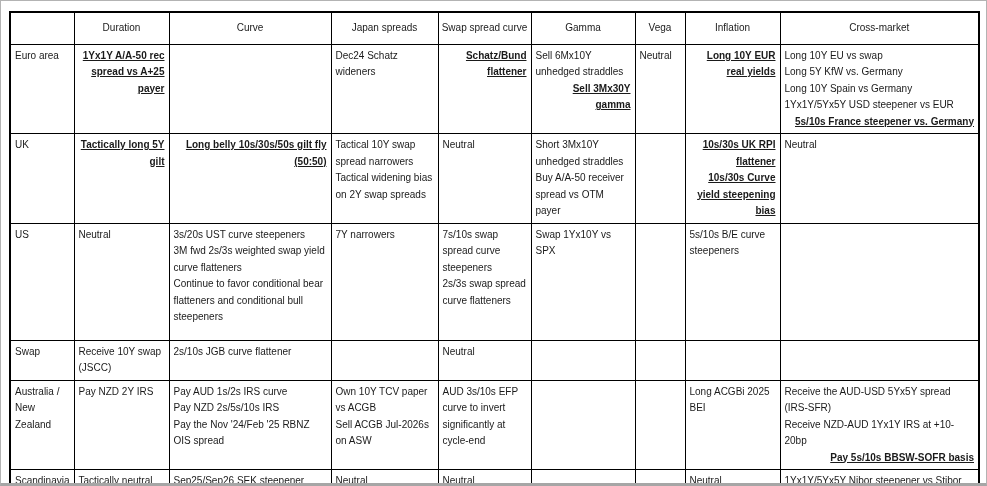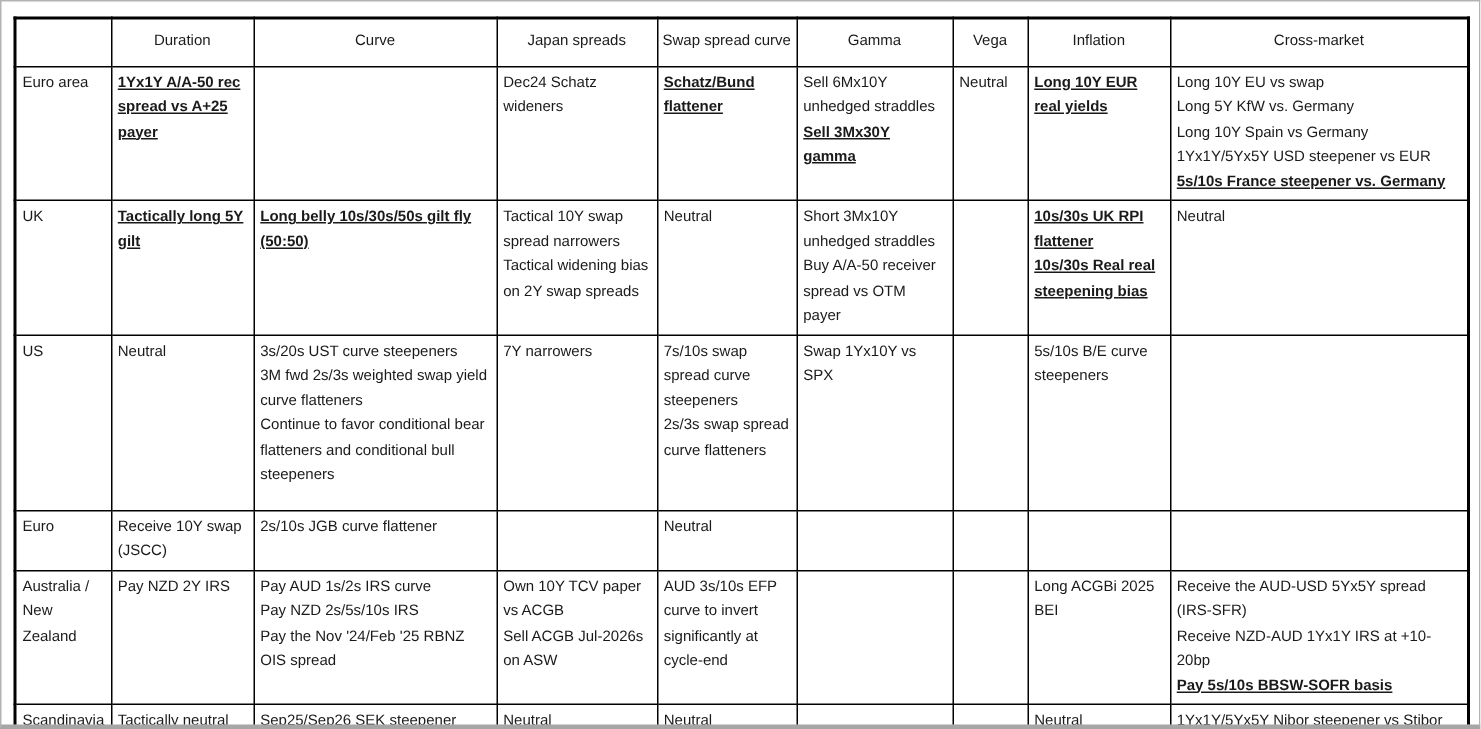--- a/index.html
+++ b/index.html
@@ -43,21 +43,21 @@
   }
   table.reco thead tr { height: 32px; }
   table.reco tbody tr:nth-child(1) { height: 85px; margin-top: 22px; }
   table.reco tbody tr:nth-child(2) { height: 81px; }
   table.reco tbody tr:nth-child(3) { height: 117px; margin-top: 24px; }
   table.reco tbody tr:nth-child(4) { height: 37px; }
   table.reco tbody tr:nth-child(5) { height: 71px; }
   table.reco tbody tr:nth-child(6) { height: 37px; }
   th.region { text-align: left; vertical-align: top; }
   .line { min-height: 16.5px; }
-  .emph { font-weight: bold; text-decoration: underline; }
+  .emph { font-weight: bold; text-decoration: underline; text-align: right; }
   
   col.c-region { width: 64px; }
   col.c-duration { width: 95px; }
   col.c-curve { width: 162px; }
   col.c-swap_spreads { width: 107px; }
   col.c-swap_spread_curve { width: 93px; }
   col.c-gamma { width: 104px; }
   col.c-vega { width: 50px; }
   col.c-inflation { width: 95px; }
   col.c-cross_market { width: 199px; }
@@ -137,21 +137,21 @@
           <td>
             <div class="line">Neutral</div>
           </td>
           <td>
             <div class="line">Short 3Mx10Y unhedged straddles</div>
             <div class="line">Buy A/A-50 receiver spread vs OTM payer</div>
           </td>
           <td></td>
           <td>
             <div class="line emph">10s/30s UK RPI flattener</div>
-            <div class="line emph">10s/30s Real real steepening bias</div>
+            <div class="line emph">10s/30s Curve yield steepening bias</div>
           </td>
           <td>
             <div class="line">Neutral</div>
           </td>
         </tr>
         <tr>
           <th class="region">US</th>
           <td>
             <div class="line">Neutral</div>
           </td>
@@ -170,21 +170,21 @@
           <td>
             <div class="line">Swap 1Yx10Y vs SPX</div>
           </td>
           <td></td>
           <td>
             <div class="line">5s/10s B/E curve steepeners</div>
           </td>
           <td></td>
         </tr>
         <tr>
-          <th class="region">Euro</th>
+          <th class="region">Swap</th>
           <td>
             <div class="line">Receive 10Y swap (JSCC)</div>
           </td>
           <td>
             <div class="line">2s/10s JGB curve flattener</div>
           </td>
           <td></td>
           <td>
             <div class="line">Neutral</div>
           </td>

